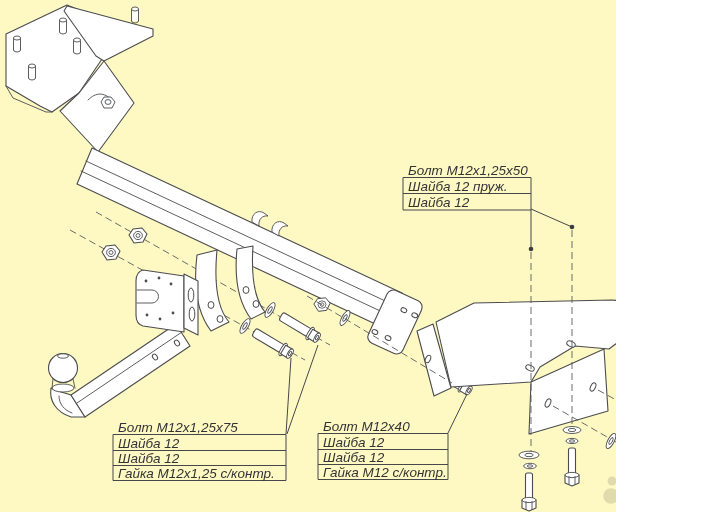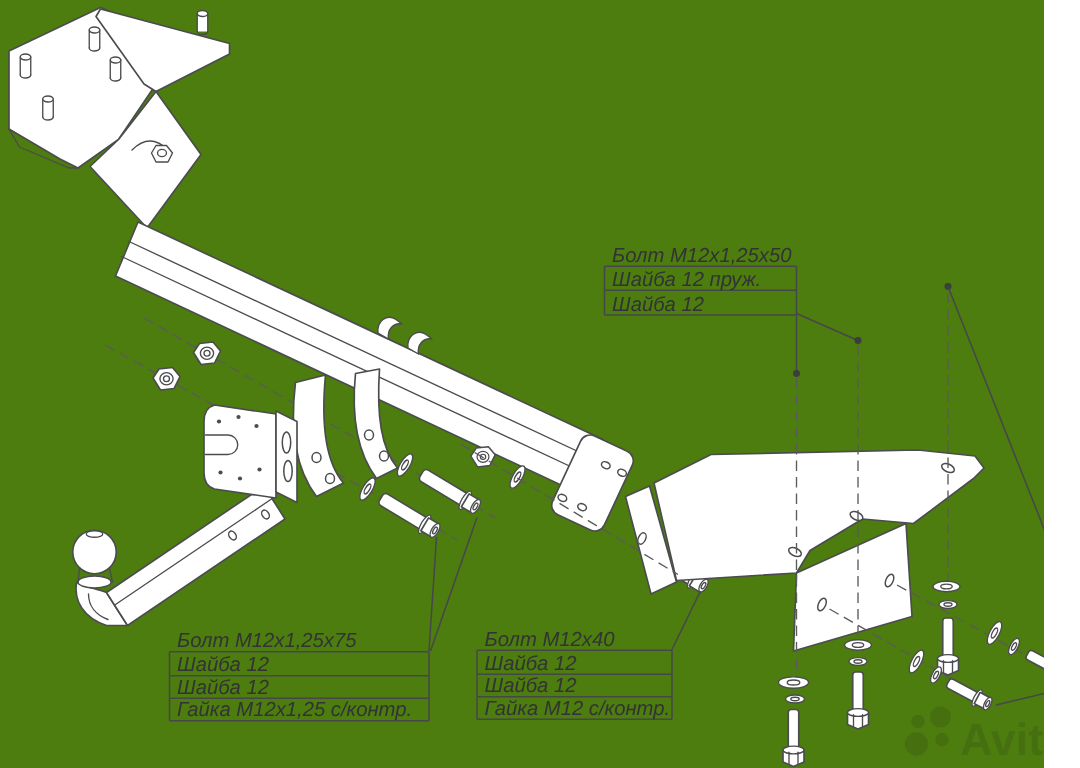--- a/index.html
+++ b/index.html
@@ -1,16 +1,16 @@
 <!DOCTYPE html>
 <html><head>
 <meta charset="utf-8">
 <style>
   html,body{margin:0;padding:0;background:#fff;}
-  .stage{position:relative;width:696px;height:512px;background:#4d7c0f;overflow:hidden;}
+  .stage{position:relative;width:616px;height:512px;background:#fef9c3;overflow:hidden;}
   svg{position:absolute;left:0;top:0;}
   .pt{fill:#fff;stroke:#4b4c4e;stroke-width:1.1;stroke-linejoin:round;}
   .ln{fill:none;stroke:#4b4c4e;stroke-width:1.1;stroke-linejoin:round;stroke-linecap:round;}
   .thin{stroke-width:.9;}
   .dash{fill:none;stroke:#5a5b5d;stroke-width:.9;stroke-dasharray:7 4;}
   .dot{fill:#3c3d3f;stroke:none;}
   .cl-line{stroke:#46474a;stroke-width:1;fill:none;}
   .lbl{font:italic 13.5px "Liberation Sans",sans-serif;fill:#323335;}
   .hole{fill:#fff;stroke:#4b4c4e;stroke-width:1;}
   .rv{fill:#4b4c4e;stroke:none;}

